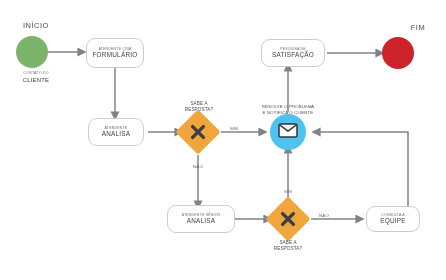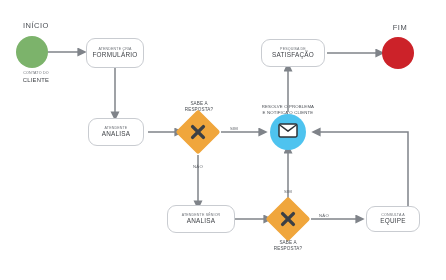--- a/index.html
+++ b/index.html
@@ -213,21 +213,21 @@
         <path d="M1.8,2 L10,8.2 L18.2,2" fill="none" stroke="#2e3338" stroke-width="1.5" stroke-linejoin="round"></path>
       </svg>
     </span>
   </div>
 
   <div class="node procbox" style="left:261px; top:39px; width:64px; height:28px;">
     <span class="l1">PESQUISA DE</span>
     <span class="l2">SATISFAÇÃO</span>
   </div>
 
-  <div class="lbl lbl-term" style="left:380px; top:24px; width:40px;">FIM</div>
+  <div class="lbl lbl-term" style="left:398px; top:24px; width:40px;">FIM</div>
   <div class="node circle circle-end" style="left:382px; top:37px; width:32px; height:32px;"></div>
 
   <div class="node procbox" style="left:167px; top:205px; width:68px; height:28px;">
     <span class="l1">ATENDENTE SÊNIOR</span>
     <span class="l2">ANALISA</span>
   </div>
 
   <div class="lbl lbl-yn" style="left:279px; top:190px; width:18px;">SIM</div>
   <div class="diamond-wrap" style="left:272px; top:203px; width:32px; height:32px;">
     <div class="diamond"></div>

